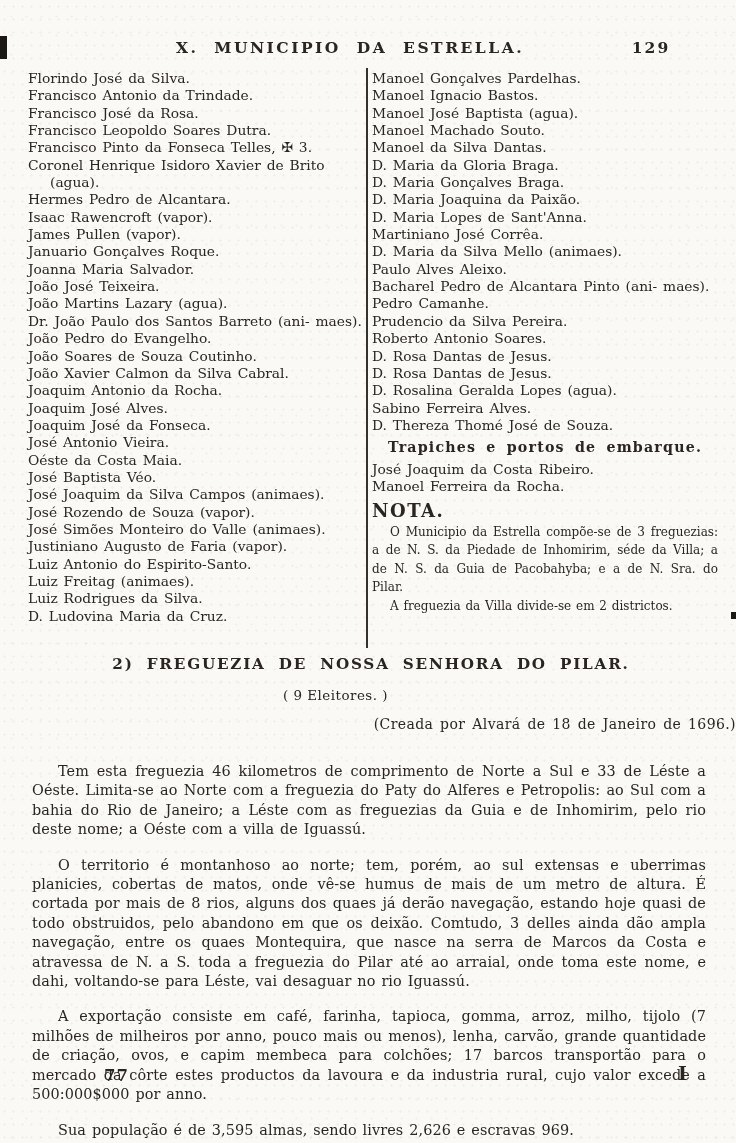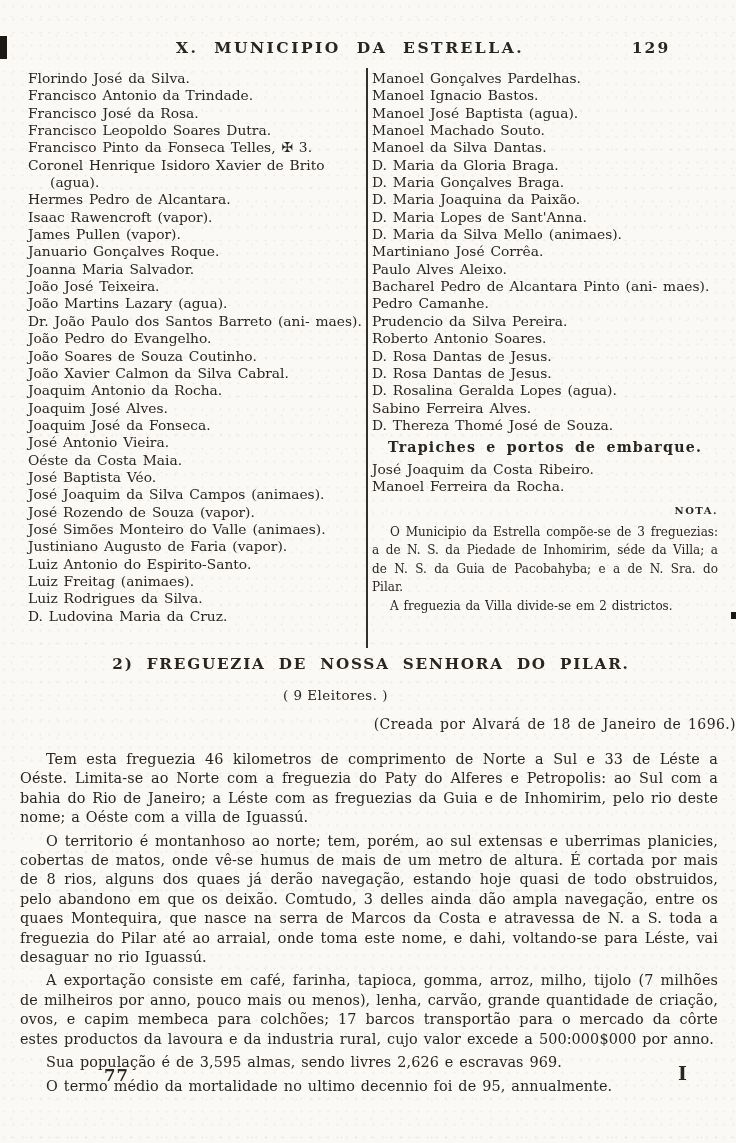--- a/index.html
+++ b/index.html
@@ -36,22 +36,22 @@
   .col-left{left:28px;width:336px;}
   .col-right{left:372px;width:346px;}
   .divider{position:absolute;left:366px;top:68px;width:1.5px;height:580px;background:#35302a;}
   .name-item{padding-left:22px;text-indent:-22px;}
 
   .trapiches-heading{
     margin:5px 0 4px 0;text-align:center;font-weight:bold;
     font-size:14.2px;letter-spacing:1.2px;word-spacing:4px;
   }
   .nota-heading{
-    margin:7px 0 3px 0;text-align:right;font-weight:bold;
-    font-size:10px;letter-spacing:1.5px;
+    margin:7px 0 3px 0;text-align:left;font-weight:bold;
+    font-size:18px;letter-spacing:1.5px;
   }
   .nota-para{
     font-size:12px;line-height:18.6px;text-align:justify;
     text-indent:18px;word-spacing:1px;
   }
 
   .section-heading{
     position:absolute;left:0;top:652px;width:736px;margin:3px;
     text-align:center;font-weight:bold;font-size:15.2px;
     letter-spacing:1.8px;word-spacing:6px;
@@ -63,21 +63,21 @@
   .creation-line{
     position:absolute;left:0;top:716px;width:736px;
     text-align:right;font-size:14px;letter-spacing:0.4px;word-spacing:2px;
   }
 
   .body-text{
     position:absolute;left:16px;top:746px;width:706px;
     font-size:14.4px;line-height:19.4px;
   }
   .para{
-    margin:4px;text-align:justify;text-indent:26px;
+    margin:16px;text-align:justify;text-indent:26px;
     word-spacing:1.2px;letter-spacing:0.1px;
   }
 
   .sig-left{position:absolute;left:104px;top:1066px;font-weight:bold;font-size:16.5px;letter-spacing:1px;}
   .sig-right{position:absolute;left:678px;top:1062px;font-weight:bold;font-size:19px;}
 </style>
 </head>
 <body>
 
 <div class="page">
@@ -128,22 +128,22 @@
     <div>
         <div class="name-item">Manoel Gonçalves Pardelhas.</div>
         <div class="name-item">Manoel Ignacio Bastos.</div>
         <div class="name-item">Manoel José Baptista (agua).</div>
         <div class="name-item">Manoel Machado Souto.</div>
         <div class="name-item">Manoel da Silva Dantas.</div>
         <div class="name-item">D. Maria da Gloria Braga.</div>
         <div class="name-item">D. Maria Gonçalves Braga.</div>
         <div class="name-item">D. Maria Joaquina da Paixão.</div>
         <div class="name-item">D. Maria Lopes de Sant'Anna.</div>
+        <div class="name-item">Martiniano José Corrêa.</div>
         <div class="name-item">D. Maria da Silva Mello (animaes).</div>
-        <div class="name-item">Martiniano José Corrêa.</div>
         <div class="name-item">Paulo Alves Aleixo.</div>
         <div class="name-item">Bacharel Pedro de Alcantara Pinto (ani- maes).</div>
         <div class="name-item">Pedro Camanhe.</div>
         <div class="name-item">Prudencio da Silva Pereira.</div>
         <div class="name-item">Roberto Antonio Soares.</div>
         <div class="name-item">D. Rosa Dantas de Jesus.</div>
         <div class="name-item">D. Rosa Dantas de Jesus.</div>
         <div class="name-item">D. Rosalina Geralda Lopes (agua).</div>
         <div class="name-item">Sabino Ferreira Alves.</div>
         <div class="name-item">D. Thereza Thomé José de Souza.</div>

